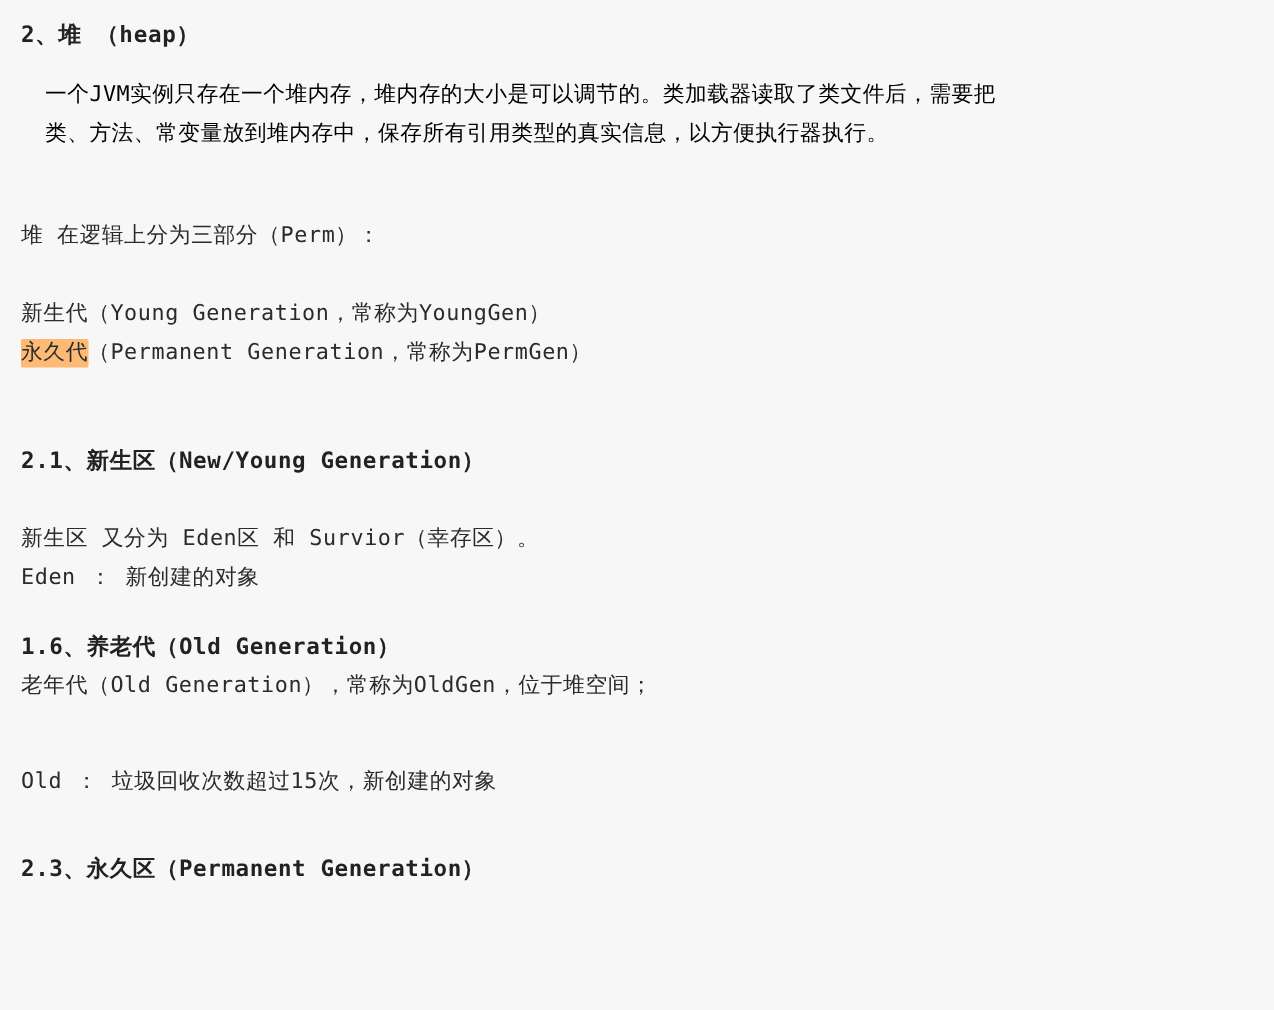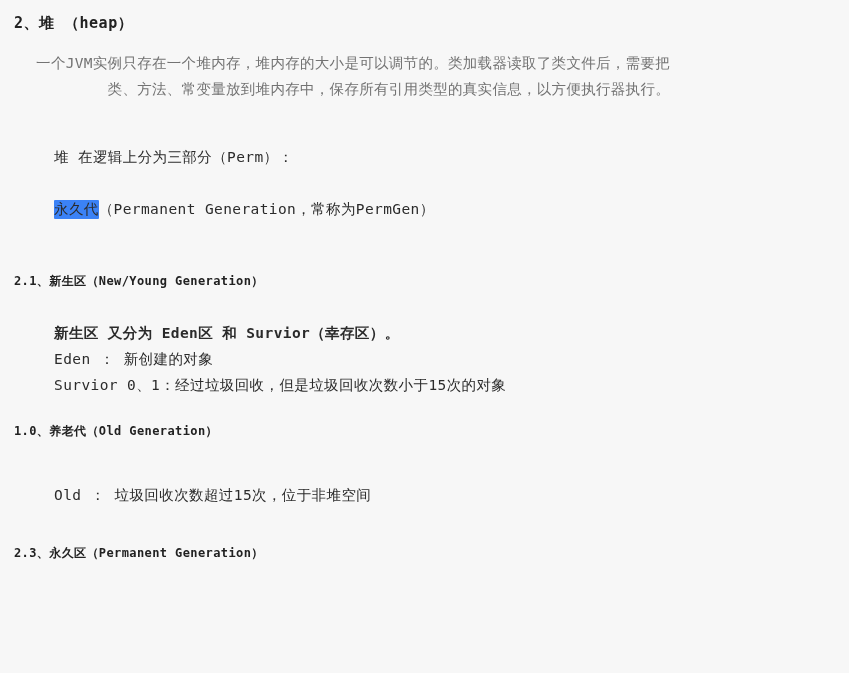--- a/index.html
+++ b/index.html
@@ -30,84 +30,83 @@
     font-weight: bold;
     line-height: 22px;
     letter-spacing: 0.5px;
     color: #222;
     margin: 0 0 4px 0;
   }
   .para {
     font-size: 14.5px;
     line-height: 26px;
     letter-spacing: 0.3px;
-    color: #737373;
+    color: #000000;
     margin: 16px;
-    text-align: right;
   }
   .line {
     font-size: 14.5px;
     line-height: 26px;
     letter-spacing: 0.4px;
     color: #2b2b2b;
     white-space: pre-wrap;
-    margin-left: 40px;
   }
   .gap-lg { height: 26px; }
   .gap-md { height: 20px; }
   .gap-sm { height: 12px; }
   .sub-head {
-    font-size: 12px;
+    font-size: 15px;
     font-weight: bold;
     line-height: 26px;
     letter-spacing: 0.4px;
     color: #222;
   }
   .bold-line {
-    font-weight: bold;
+    font-weight: normal;
   }
   .hl {
-    background: #3b82f6;
+    background: #fdba74;
     padding: 1px 0 2px 0;
     border-radius: 1px;
   }
 </style>
 </head>
 <body>
 
 <div class="page">
   <div class="content">
 
     <div class="h-title">2、堆 （heap）</div>
 
     <div class="para">一个JVM实例只存在一个堆内存，堆内存的大小是可以调节的。类加载器读取了类文件后，需要把类、方法、常变量放到堆内存中，保存所有引用类型的真实信息，以方便执行器执行。</div>
 
     <div class="gap-lg"></div>
 
     <div class="line">堆 在逻辑上分为三部分（Perm）：</div>
 
     <div class="gap-lg"></div>
 
+    <div class="line">新生代（Young Generation，常称为YoungGen）</div>
     <div class="line"><span class="hl">永久代</span><span>（Permanent Generation，常称为PermGen）</span></div>
 
     <div class="gap-lg"></div>
     <div class="gap-md"></div>
 
     <div class="sub-head">2.1、新生区（New/Young Generation）</div>
     <div class="line">&nbsp;</div>
     <div class="line bold-line">新生区 又分为 Eden区 和 Survior（幸存区）。</div>
     <div class="line">Eden ： 新创建的对象</div>
-    <div class="line">Survior 0、1：经过垃圾回收，但是垃圾回收次数小于15次的对象</div>
 
     <div class="gap-md"></div>
 
-    <div class="sub-head">1.0、养老代（Old Generation）</div>
+    <div class="sub-head">1.6、养老代（Old Generation）</div>
+    <div class="line">老年代（Old Generation），常称为OldGen，位于堆空间；</div>
     <div class="line">&nbsp;</div>
     <div class="gap-sm"></div>
-    <div class="line">Old ： 垃圾回收次数超过15次，位于非堆空间</div>
+    <div class="line">Old ： 垃圾回收次数超过15次，新创建的对象</div>
 
     <div class="gap-md"></div>
     <div class="gap-sm"></div>
 
     <div class="sub-head">2.3、永久区（Permanent Generation）</div>
     <div class="line">&nbsp;</div>
 
   </div>
 </div>
 

